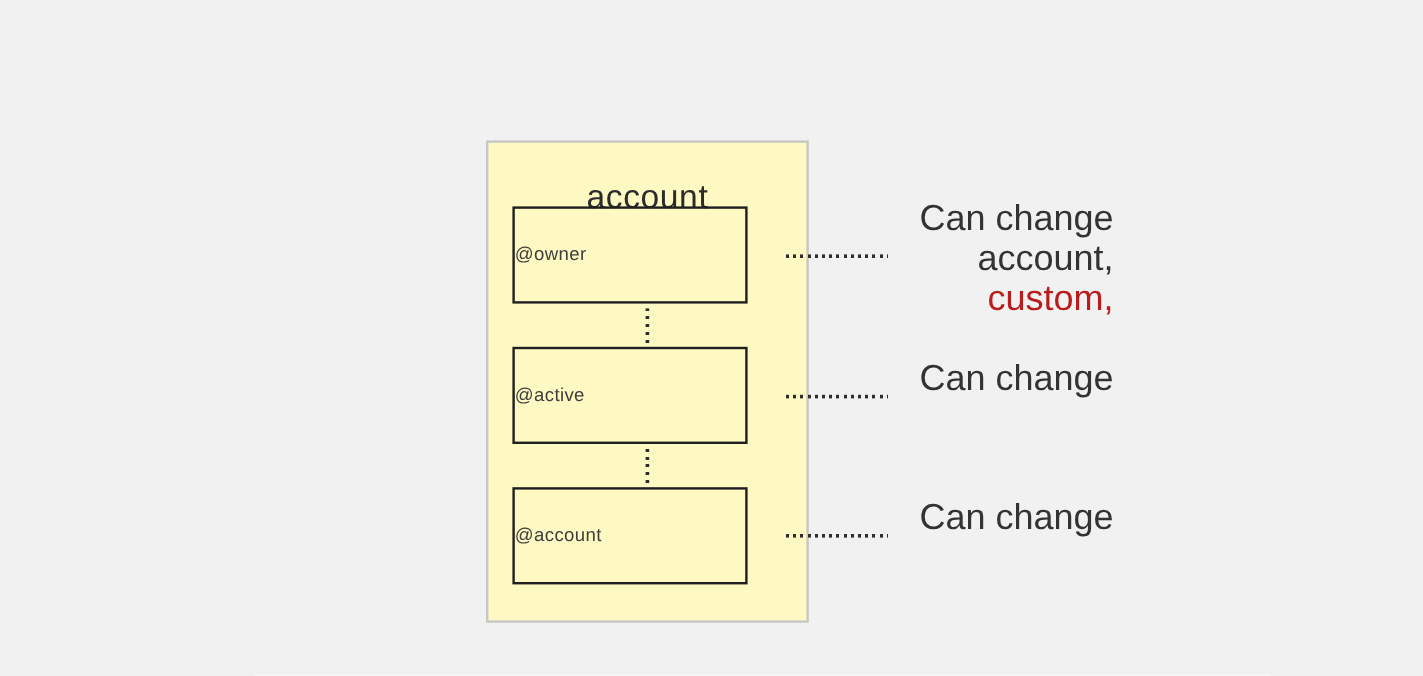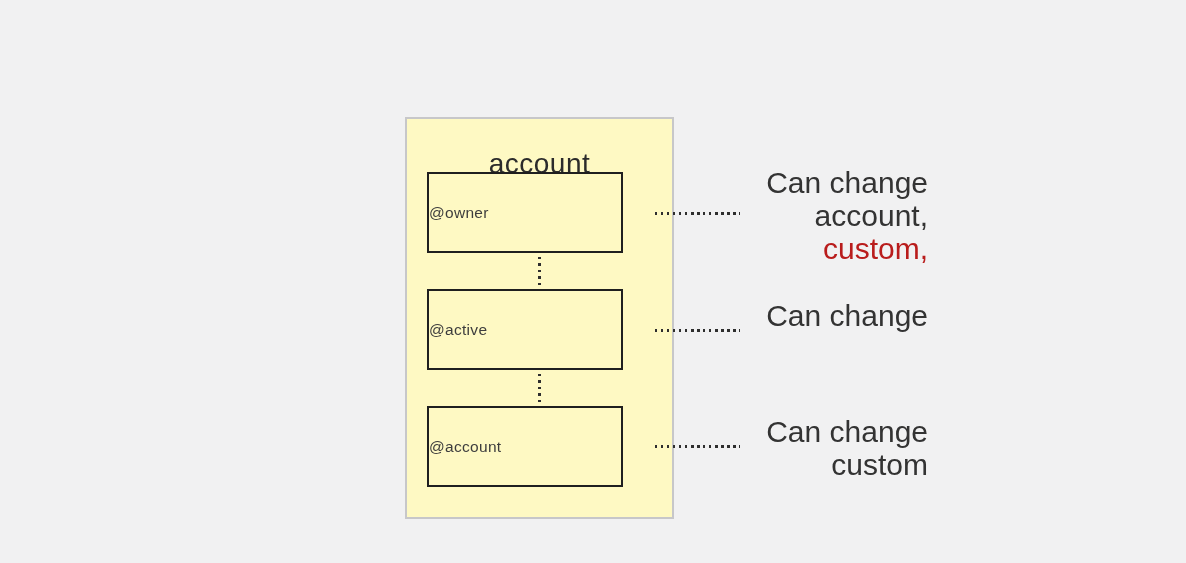--- a/index.html
+++ b/index.html
@@ -120,18 +120,15 @@
   <div class="annotation" id="annotation-active">
     <div class="line">
       <span>Can change</span>
     </div>
   </div>
 
   <div class="annotation" id="annotation-custom">
     <div class="line">
       <span>Can change</span>
     </div>
-    <div class="line">
-      <span>custom</span>
-    </div>
   </div>
 
 </div>
 
 </body></html>

